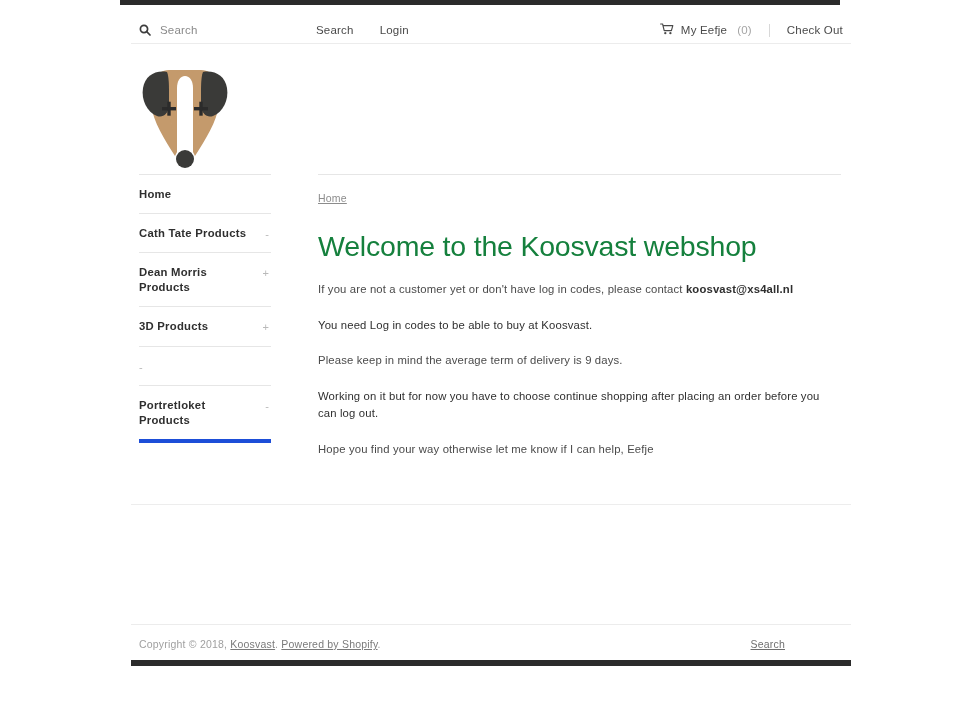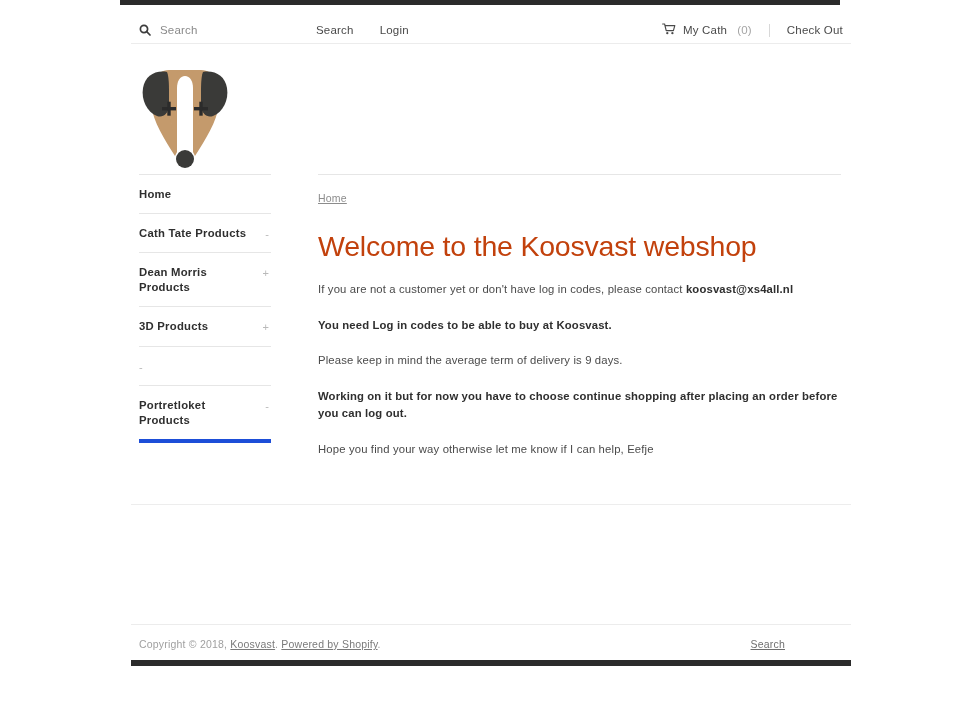--- a/index.html
+++ b/index.html
@@ -191,34 +191,34 @@
     font-size: 10.5px;
     color: #8c8c8c;
     text-decoration: underline;
     letter-spacing: .2px;
     cursor: pointer;
   }
 
   .page-title {
     font-size: 28.5px;
     font-weight: normal;
-    color: #c2410c;
+    color: #15803d;
     margin: 22px 0 0 0;
     letter-spacing: -.2px;
     line-height: 1.2;
   }
 
   .body-p {
     font-size: 11.3px;
     color: #4a4a4a;
     line-height: 1.55;
     margin: 18px 0 0 0;
     letter-spacing: .15px;
   }
-  .body-p.bold, .body-p b { font-weight: bold; color: #2f2f2f; }
+  .body-p.bold, .body-p b { font-weight: normal; color: #2f2f2f; }
   .body-p b { font-weight: bold; }
 
   
   .lower-divider {
     margin-top: 46px;
     border-top: 1px solid #ededed;
     height: 0;
   }
 
   
@@ -280,21 +280,21 @@
 
     <div class="nav-right">
       <a class="cart-link">
         <span class="cart-icon">
           <svg width="14" height="12" viewBox="0 0 14 12">
             <path d="M0.6 1 L2.6 1 L4.2 7.6 L11.4 7.6 L12.8 2.6 L3.2 2.6" fill="none" stroke="#4a4a4a" stroke-width="1.15" stroke-linejoin="round" stroke-linecap="round"></path>
             <circle cx="5.3" cy="10.2" r="1.15" fill="#4a4a4a"></circle>
             <circle cx="10.4" cy="10.2" r="1.15" fill="#4a4a4a"></circle>
           </svg>
         </span>
-        <span>My Cath</span>
+        <span>My Eefje</span>
         <span class="cart-count">(0)</span>
       </a>
       <span class="nav-divider"></span>
       <a class="checkout-link">Check Out</a>
     </div>
   </div>
 
   <div class="logo-area">
     <svg class="logo" viewBox="0 0 92 112">
 

